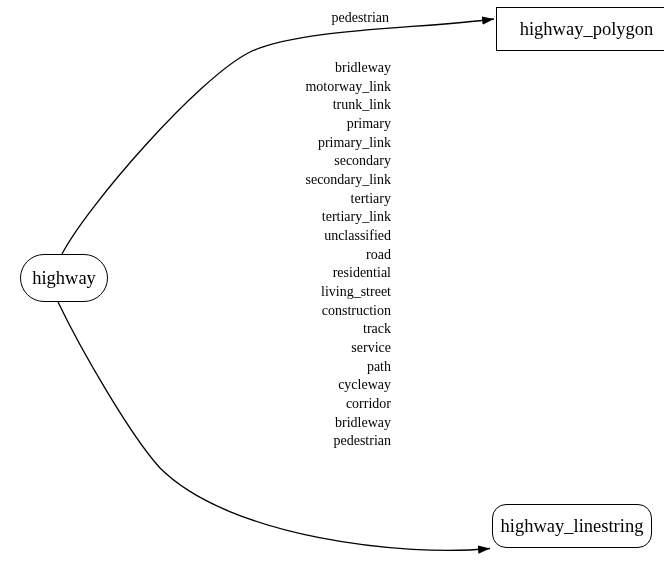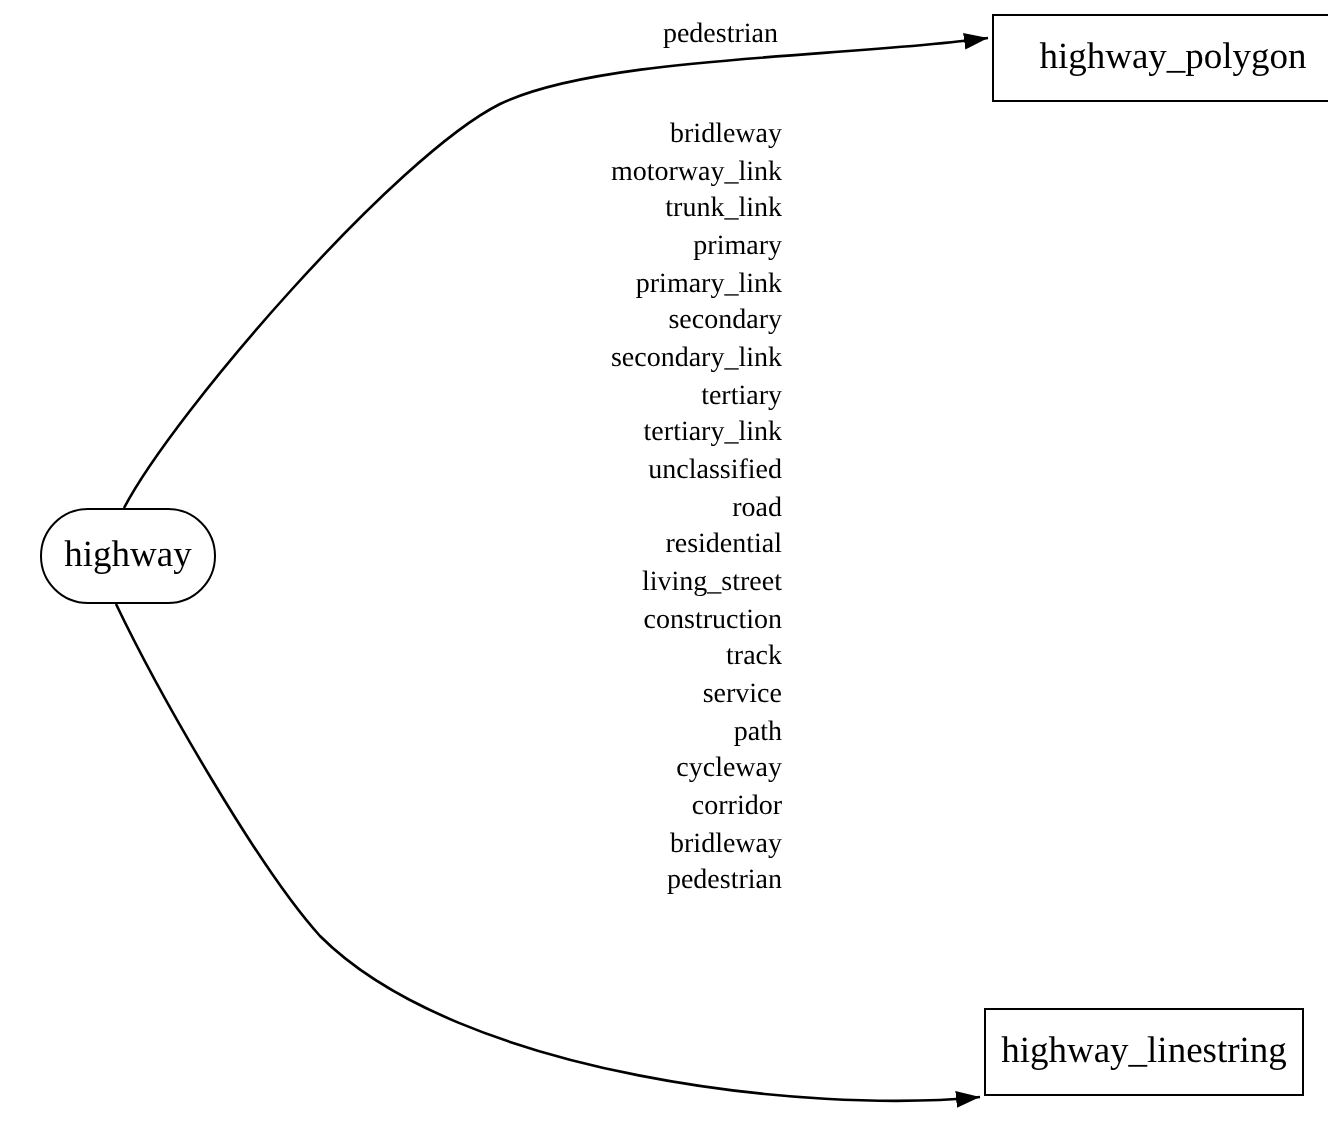--- a/index.html
+++ b/index.html
@@ -34,21 +34,21 @@
     border: 1.4px solid #000000;
     background: #ffffff;
     display: flex;
     align-items: center;
     justify-content: center;
     font-size: 18.5px;
     white-space: nowrap;
   }
   #node-highway          { left: 20px;   top: 254px; width: 88px;  height: 48px; border-radius: 24px; }
   #node-highway-polygon  { left: 496px; top: 7px;   width: 181px; height: 44px; }
-  #node-highway-linestring { left: 492px; top: 504px; width: 160px; height: 44px; }
+  #node-highway-linestring { left: 492px; top: 504px; width: 160px; height: 44px; border-radius: 14px; }
   .edge-label {
     position: absolute;
     width: 200px;
     text-align: right;
     font-size: 14px;
     line-height: 18.67px;
     white-space: nowrap;
   }
   #edge-label-pedestrian   { left: 189px; top: 9px; }
   #edge-label-highway-types { left: 191px; top: 59px; }

